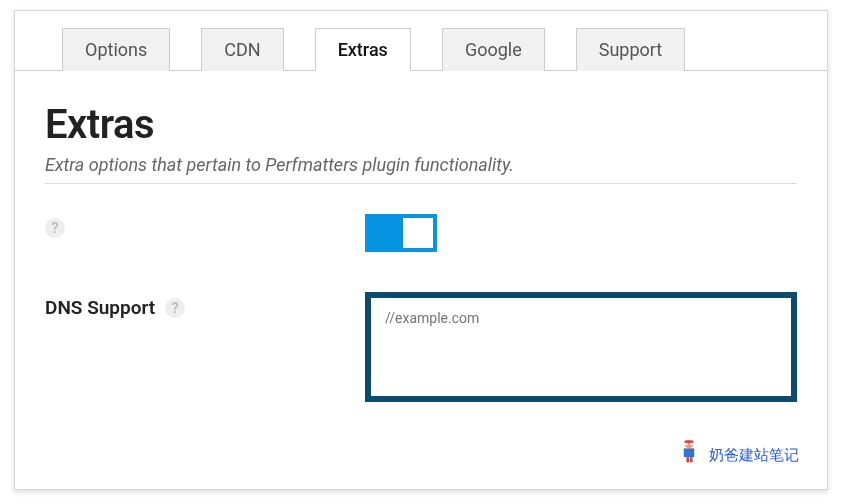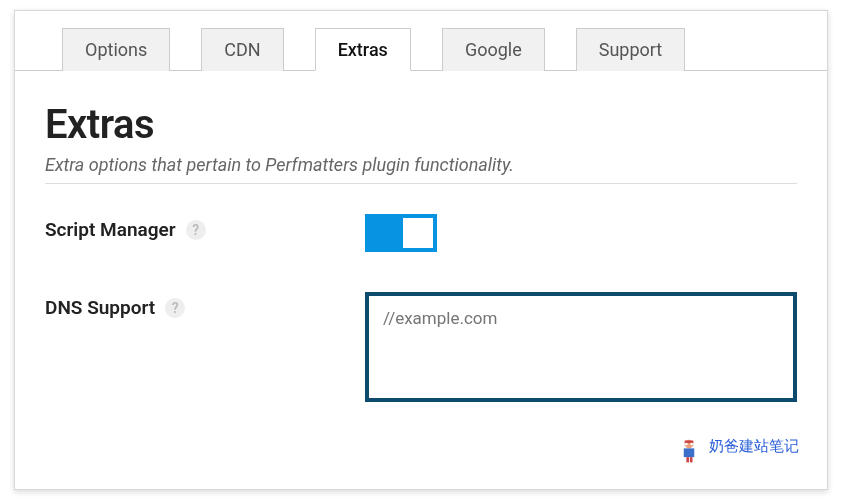--- a/index.html
+++ b/index.html
@@ -103,35 +103,35 @@
   .toggle-knob {
     position: absolute;
     right: 4px;
     top: 4px;
     width: 30px;
     height: 30px;
     background: #fff;
   }
   .textarea {
     flex: 1;
-    border: 4px solid #0c4a6e;
+    border: 6px solid #0c4a6e;
     padding: 12px 14px;
-    font-size: 17px;
+    font-size: 14px;
     color: #999;
     min-height: 110px;
     resize: none;
     font-family: inherit;
     outline: none;
   }
   .watermark {
     position: absolute;
     right: 28px;
     bottom: 24px;
     display: flex;
-    align-items: flex-start;
+    align-items: flex-end;
     gap: 6px;
     font-size: 15px;
     color: #2a5fd8;
   }
   .wm-icon {
     width: 28px;
     height: 28px;
   }
 </style>
 </head>
@@ -147,21 +147,20 @@
     <div class="tab">Support</div>
   </div>
 
   <div class="content">
     <h1 class="page-title">Extras</h1>
     <p class="page-desc">Extra options that pertain to Perfmatters plugin functionality.</p>
     <div class="divider"></div>
 
     <div class="row">
       <div class="row-label">
-        <span>Script Manager</span>
         <span class="help-icon">?</span>
       </div>
       <div class="toggle">
         <div class="toggle-knob"></div>
       </div>
     </div>
 
     <div class="row">
       <div class="row-label">
         <span>DNS Support</span>

